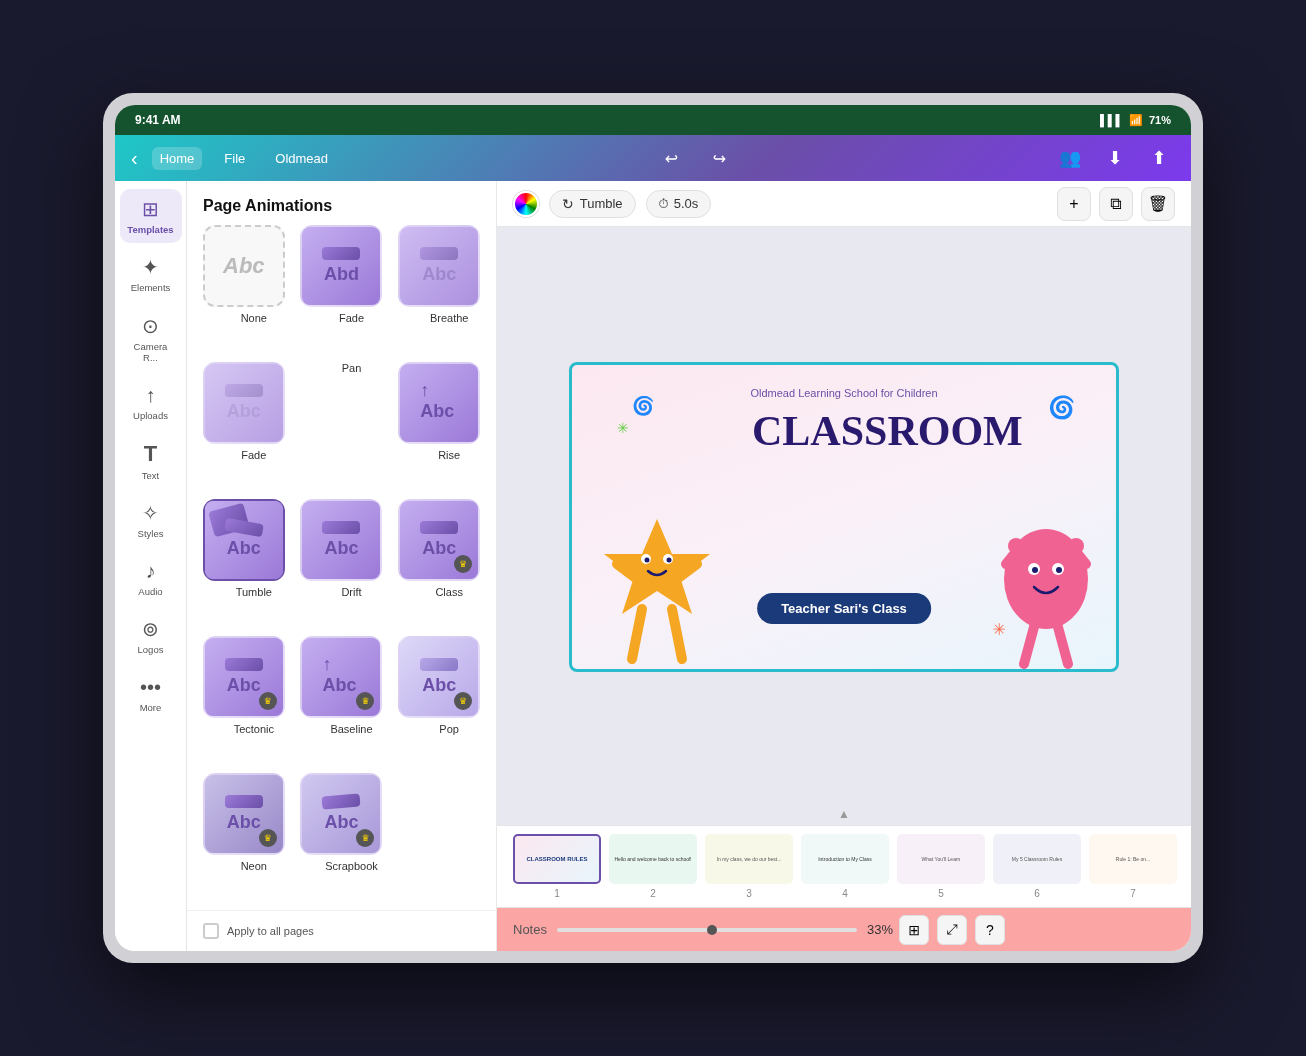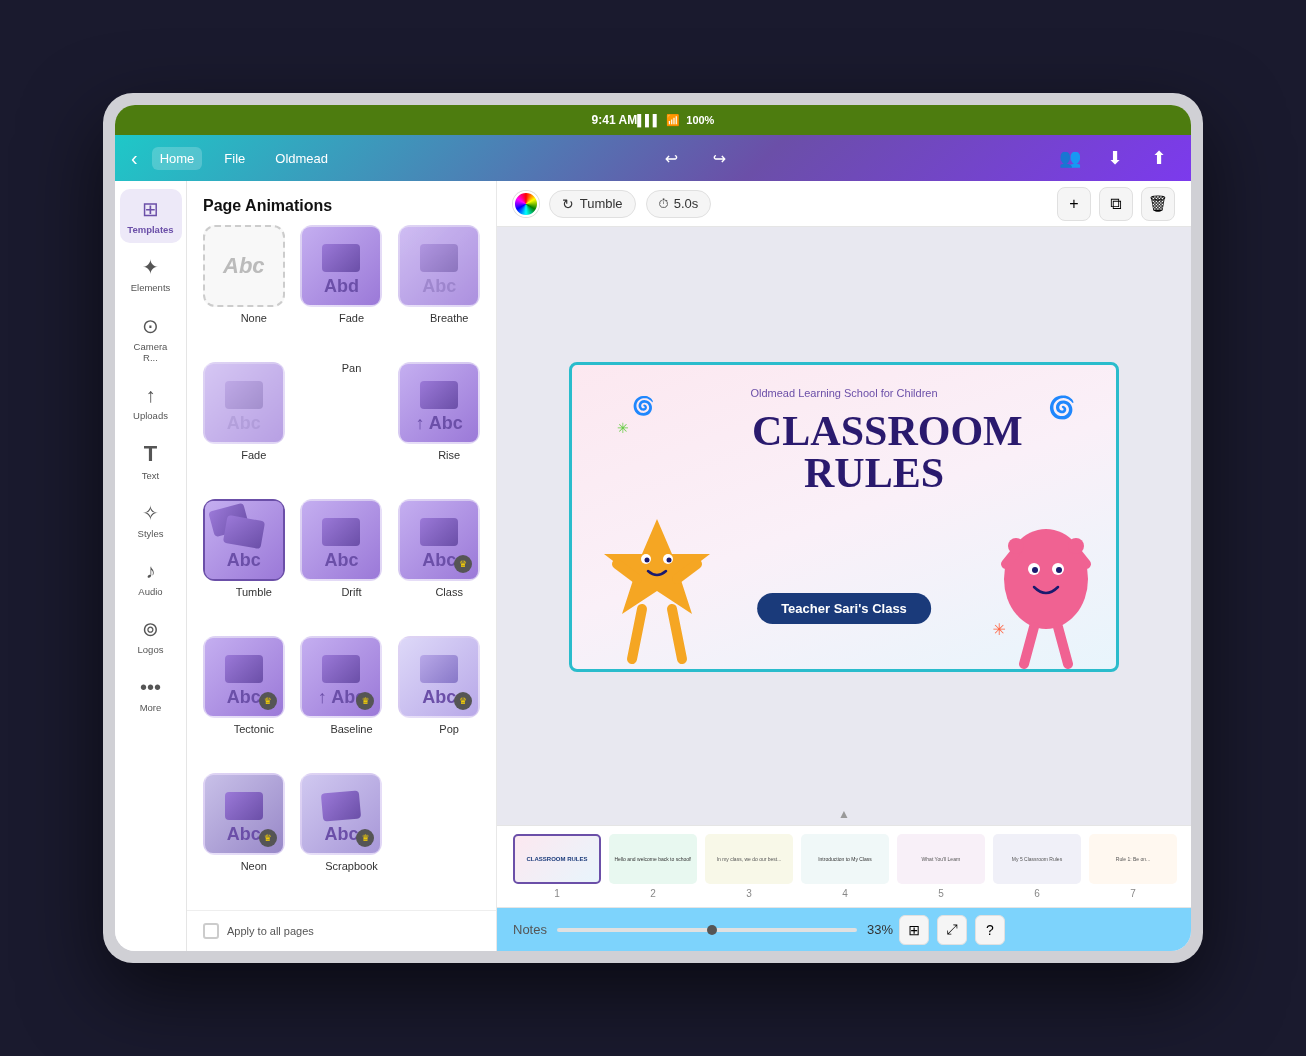--- a/index.html
+++ b/index.html
@@ -27,25 +27,25 @@
       height: 100%;
       background: #f0f0f5;
       border-radius: 20px;
       overflow: hidden;
       display: flex;
       flex-direction: column;
     }
 
     
     .status-bar {
-      background: #4d7c0f;
+      background: #14532d;
       height: 30px;
       display: flex;
       align-items: center;
-      justify-content: center;
+      justify-content: space-between;
       padding: 0 20px;
       font-size: 12px;
       color: white;
       font-weight: 600;
     }
     .status-left { display: flex; align-items: center; gap: 4px; }
     .status-right { display: flex; align-items: center; gap: 6px; font-size: 11px; }
 
     
     .toolbar {
@@ -384,21 +384,21 @@
       align-items: center;
       justify-content: center;
       font-size: 8px;
       color: #888;
     }
     .strip-thumb.active { border-color: #6b4fa8; }
     .strip-num { font-size: 10px; color: #888; }
 
     
     .bottom-bar {
-      background: #7dd3fc;
+      background: #fca5a5;
       height: 44px;
       display: flex;
       align-items: center;
       padding: 0 16px;
       gap: 2px;
       border-top: 1px solid #e5e5e5;
     }
     .notes-label { font-size: 13px; color: #555; margin-right: 8px; }
     .progress-track {
       flex: 1;
@@ -433,21 +433,21 @@
     }
 
     
     .thumb-purple {
       background: linear-gradient(135deg, #c4aef0 0%, #9b79d8 100%);
       border-radius: 8px;
       display: flex;
       align-items: center;
       justify-content: flex-end;
       flex-direction: column;
-      padding: 8px;
+      padding: 20px;
       width: 100%;
       height: 100%;
     }
     .thumb-purple-img {
       width: 38px;
       height: 28px;
       background: linear-gradient(135deg, #9b79d8, #6b4fa8);
       border-radius: 4px;
       margin-bottom: 4px;
     }
@@ -463,21 +463,21 @@
 <div class="device-frame">
   <div class="device-screen">
 
     <div class="status-bar">
       <div class="status-left">
         <span>9:41 AM</span>
       </div>
       <div class="status-right">
         <span>▌▌▌</span>
         <span>📶</span>
-        <span>100%</span>
+        <span>71%</span>
       </div>
     </div>
 
     <div class="toolbar">
       <div class="toolbar-left">
         <span class="toolbar-back">‹</span>
         <span class="toolbar-btn active">Home</span>
         <span class="toolbar-btn">File</span>
         <span class="toolbar-btn">Oldmead</span>
       </div>
@@ -707,21 +707,20 @@
 
             <span class="slide-deco1">🌀</span>
             <span class="slide-deco2">✳</span>
             <span class="slide-deco3">🌀</span>
             <span class="slide-deco4">✳</span>
 
             <div class="slide-school-name">Oldmead Learning School for Children</div>
 
             <div class="slide-title">
               <span>CLASSROOM</span><br>
-              <span>RULES</span>
             </div>
 
             <div class="slide-subtitle">Teacher Sari's Class</div>
 
             <svg class="star-char" viewBox="0 0 110 160" xmlns="http://www.w3.org/2000/svg">
 
               <polygon points="55,10 70,45 108,45 78,68 90,105 55,82 20,105 32,68 2,45 40,45" fill="#f5a623"></polygon>
 
               <circle cx="44" cy="50" r="5" fill="white"></circle>
               <circle cx="66" cy="50" r="5" fill="white"></circle>

